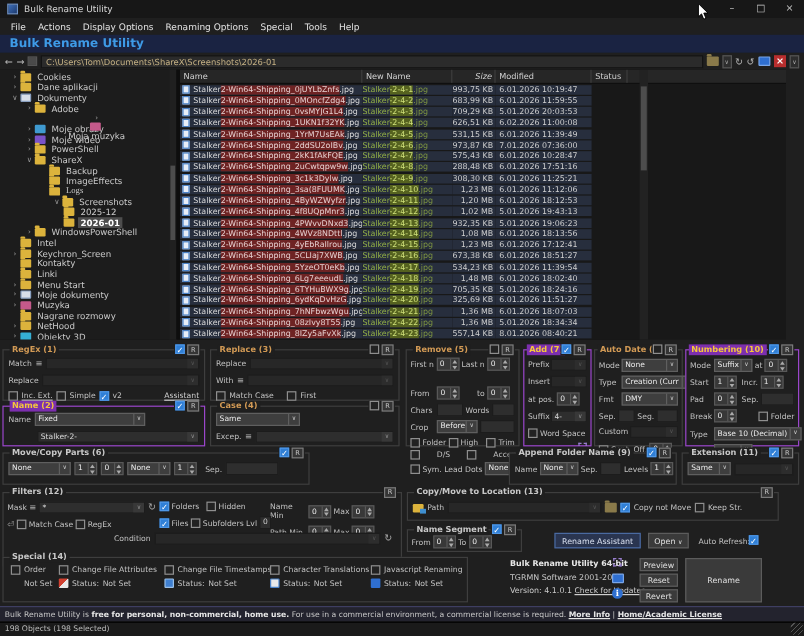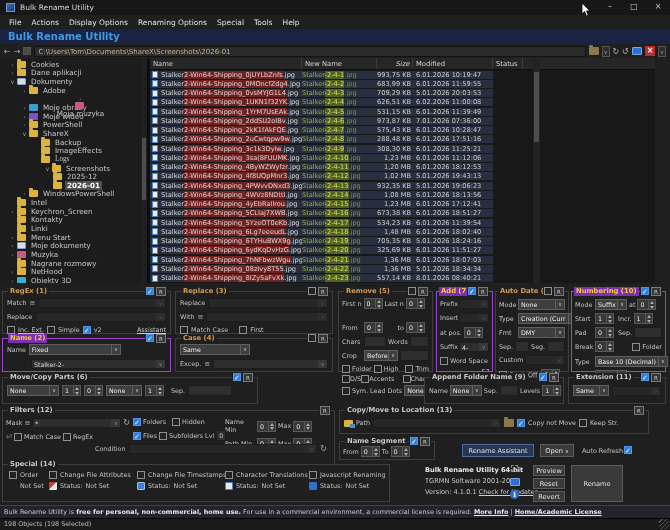--- a/index.html
+++ b/index.html
@@ -749,21 +749,21 @@
       <span class="fld" style="flex:1;"></span>
     </div>
     <div class="row" style="margin:4px 3px 0; gap:2px;">
       <span class="cb"></span>
         <span class="lbl">Folder</span>
       <span class="cb"></span>
         <span class="lbl">High</span>
       <span class="cb" style="margin-left:auto;"></span>
         <span class="lbl">Trim</span>
     </div>
-    <div class="row" style="margin:2px 3px 0; gap:0;">
+    <div class="row" style="margin:2px 3px 0; gap:14px;">
       <span class="cb"></span>
         <span class="lbl">D/S</span>
       <span class="cb"></span>
         <span class="lbl">Accents</span>
       <span class="cb" style="margin-left:auto;"></span>
         <span class="lbl">Chars</span>
     </div>
     <div class="row" style="margin:2px 3px 0; gap:2px;">
       <span class="cb"></span>
         <span class="lbl">Sym.</span>
@@ -1239,21 +1239,21 @@
     <div style="margin-top:3px;">TGRMN Software 2001-2025</div>
     <div style="margin-top:3px;"><span>Version: 4.1.0.1</span> <span class="link">Check for Updates</span></div>
   </div>
   <span class="expico" style="position:absolute; left:511px; top:465px;"></span>
   <span class="monico" style="position:absolute; left:510px; top:478px;"></span>
   <span class="infoico" style="position:absolute; left:510px; top:490px;">i</span>
 
   <span class="btn" style="left:533px; top:465px; width:32px; height:11px; line-height:10px;">Preview</span>
   <span class="btn" style="left:533px; top:478px; width:32px; height:11px; line-height:10px;">Reset</span>
   <span class="btn" style="left:533px; top:491px; width:32px; height:11px; line-height:10px;">Revert</span>
-  <span class="btn" style="left:571px; top:465px; width:52px; height:37px; line-height:36px;">Rename</span>
+  <span class="btn" style="left:571px; top:465px; width:64px; height:37px; line-height:36px;">Rename</span>
 
   <div class="licbar">
     <span>Bulk Rename Utility is </span><b>free for personal, non-commercial, home use.</b><span> For use in a commercial environment, a commercial license is required. </span><span class="llink">More Info</span> <span>|</span> <span class="llink">Home/Academic License</span>
   </div>
 
   <div class="statusbar">
     <span>198 Objects (198 Selected)</span>
   </div>
   <span class="grip"></span>
 

